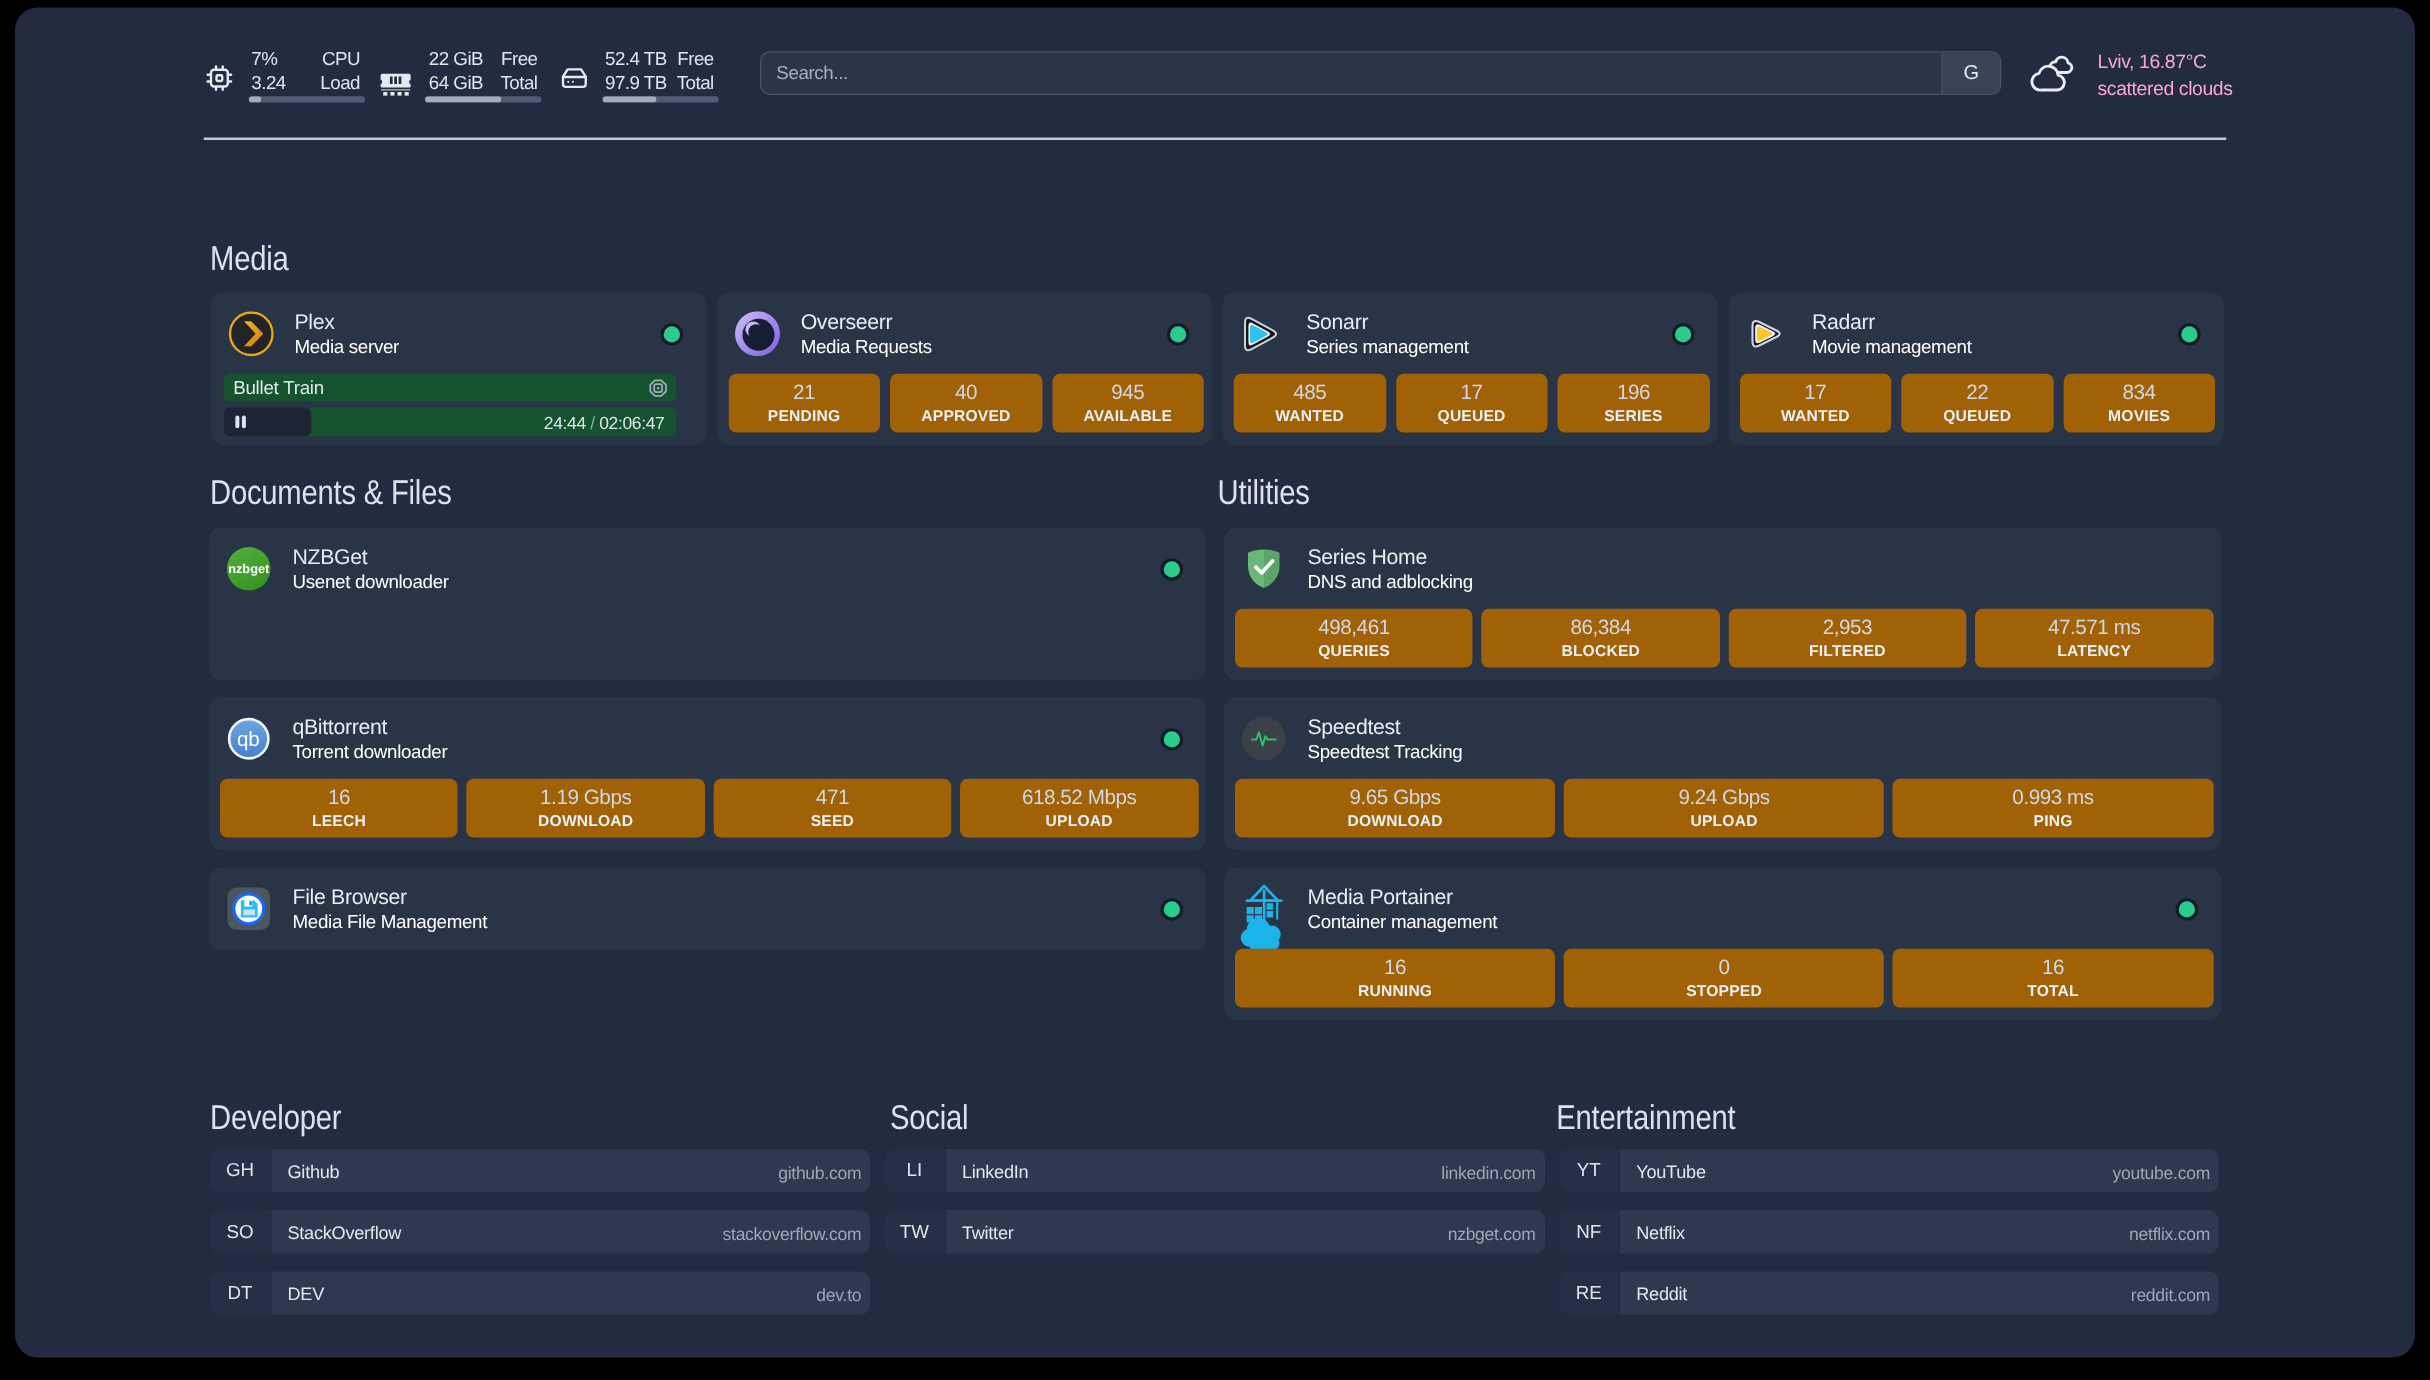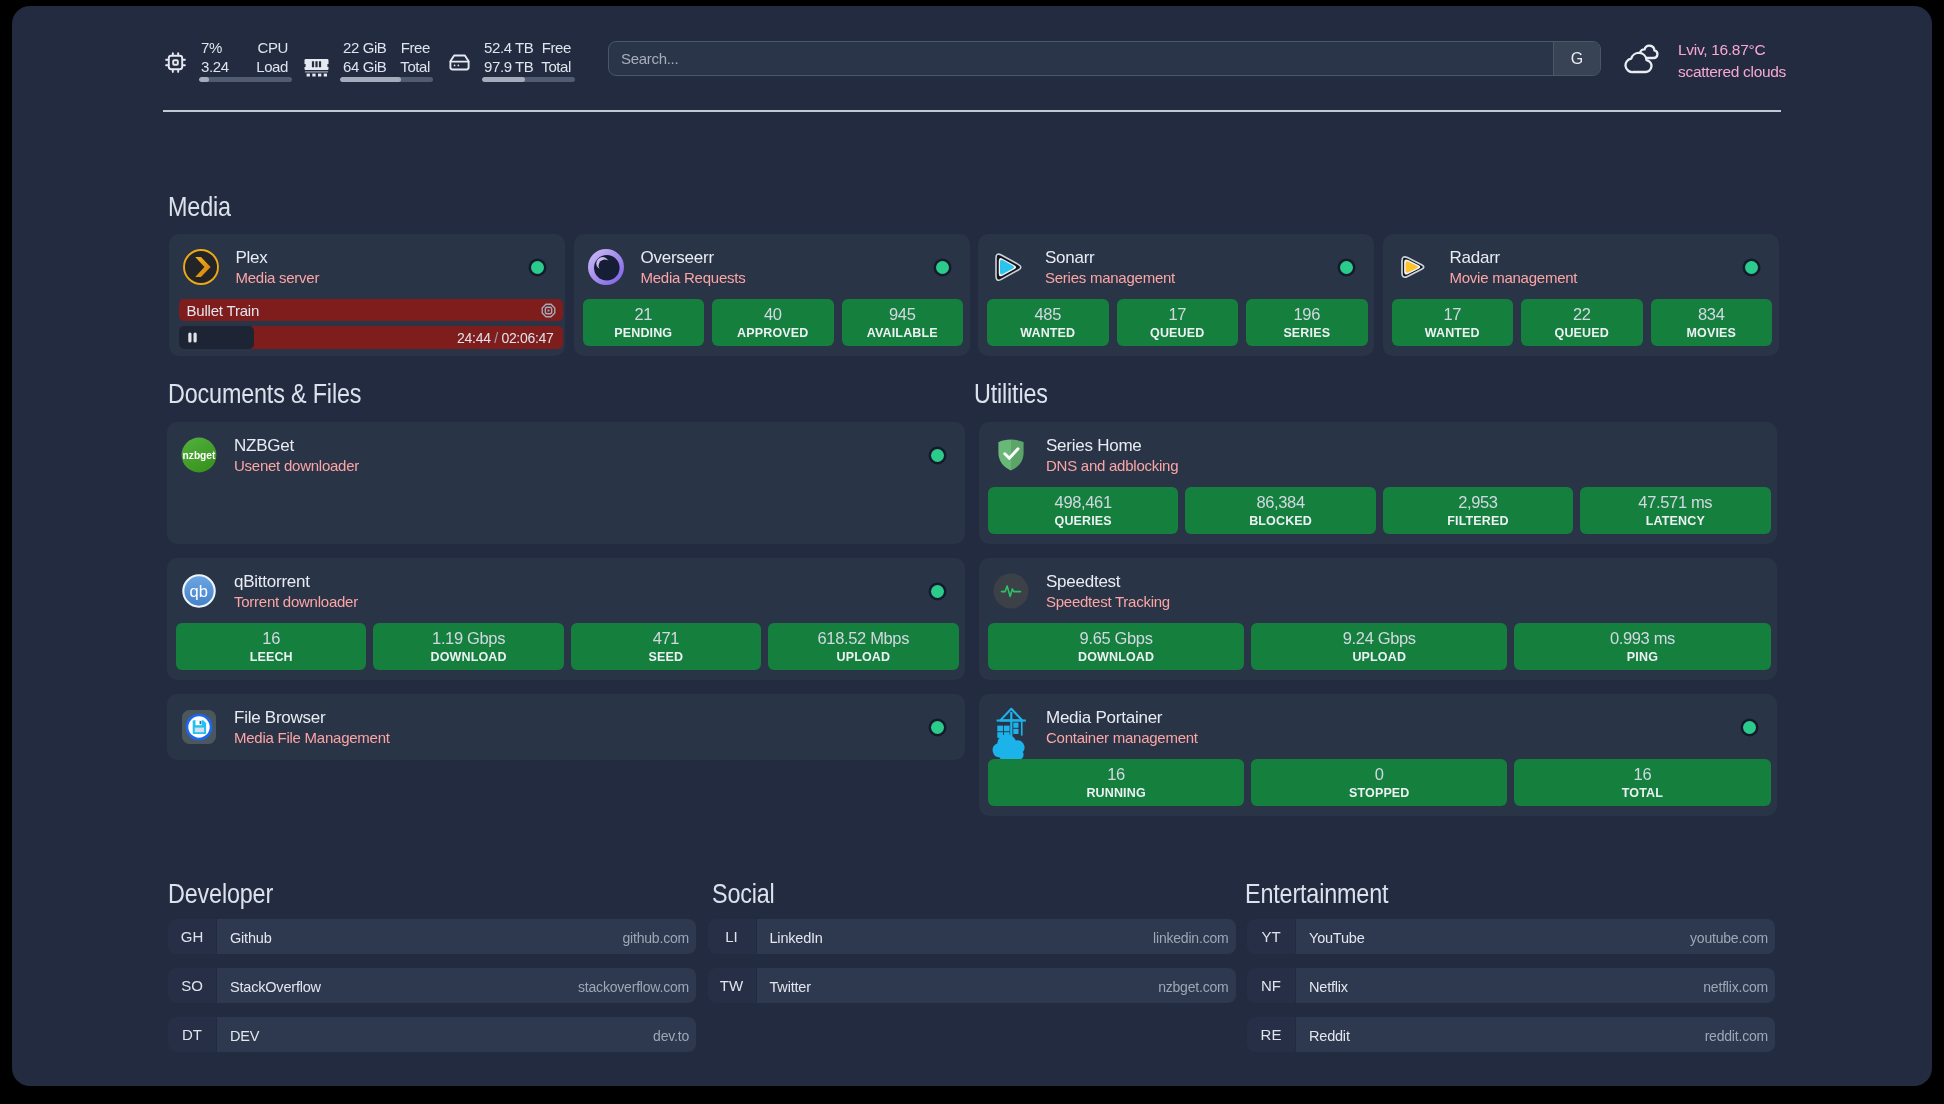--- a/index.html
+++ b/index.html
@@ -23,30 +23,30 @@
 
   
   h2 { position:absolute; font-size:27.5px; font-weight:500; color:#dce2ec; letter-spacing:-0.2px; transform:scaleX(0.85); transform-origin:left top; white-space:nowrap; }
 
   
   .card { position:absolute; background:#2a3447; border-radius:10px; }
   .chead { display:flex; align-items:flex-start; padding:14px 9px 0 14px; }
   .cicon { width:36px; height:36px; flex:0 0 36px; margin-top:1px; }
   .ctxt { margin-left:17px; }
   .ctxt .t { font-size:17px; font-weight:500; color:#e8ebf2; line-height:20px; letter-spacing:-0.25px; }
-  .ctxt .s { font-size:15px; color:#fca5a5; line-height:17px; margin-top:1px; letter-spacing:-0.25px; }
+  .ctxt .s { font-size:15px; color:#ffffff; line-height:17px; margin-top:1px; letter-spacing:-0.25px; }
   .dot { margin-left:auto; margin-top:12.5px; margin-right:12px; width:13px; height:13px; border-radius:50%;
     background:#2bcb8c; box-shadow:0 0 0 2.5px rgba(18,22,40,.9); flex:0 0 13px; }
   .stats { position:absolute; left:9px; right:6.5px; top:65px; display:flex; gap:7px; }
-  .st { flex:1; background:#15803d; border-radius:6px; height:47px; text-align:center; overflow:hidden; }
+  .st { flex:1; background:#a16207; border-radius:6px; height:47px; text-align:center; overflow:hidden; }
   .st .v { margin-top:5.5px; font-size:16.5px; color:#d2d8e2; line-height:19px; letter-spacing:-0.35px; }
   .st .l { font-size:12.5px; font-weight:700; color:#edf0f5; letter-spacing:.15px; margin-top:2.5px; }
 
   
-  .prow { position:absolute; left:10px; right:2px; height:22px; background:#7f1d1d; border-radius:5px; }
+  .prow { position:absolute; left:10px; right:24px; height:22px; background:#14532d; border-radius:5px; }
   .prow .nm { position:absolute; left:8px; top:2.5px; font-size:15px; color:#e2e6ee; letter-spacing:-0.2px; }
   .pfill { position:absolute; left:0; top:0; bottom:0; width:19.6%; background:#1d2434; border-radius:5px; }
   .ptime { position:absolute; right:9px; top:3.5px; font-size:14px; color:#dfe3ec; letter-spacing:-0.3px; }
 
   
   .bm { position:absolute; height:35px; width:528px; border-radius:8px; overflow:hidden; display:flex; }
   .bm .ab { width:49px; flex:0 0 49px; background:#262f45; border-right:1px solid rgba(34,43,64,.85); display:flex; align-items:center;
     justify-content:center; font-size:15px; color:#dfe4ec; }
   .bm .bn { flex:1; background:#2e384e; display:flex; align-items:center; padding:2px 7px 0 13px;
     font-size:14.5px; color:#e2e6ee; letter-spacing:-0.2px; }

